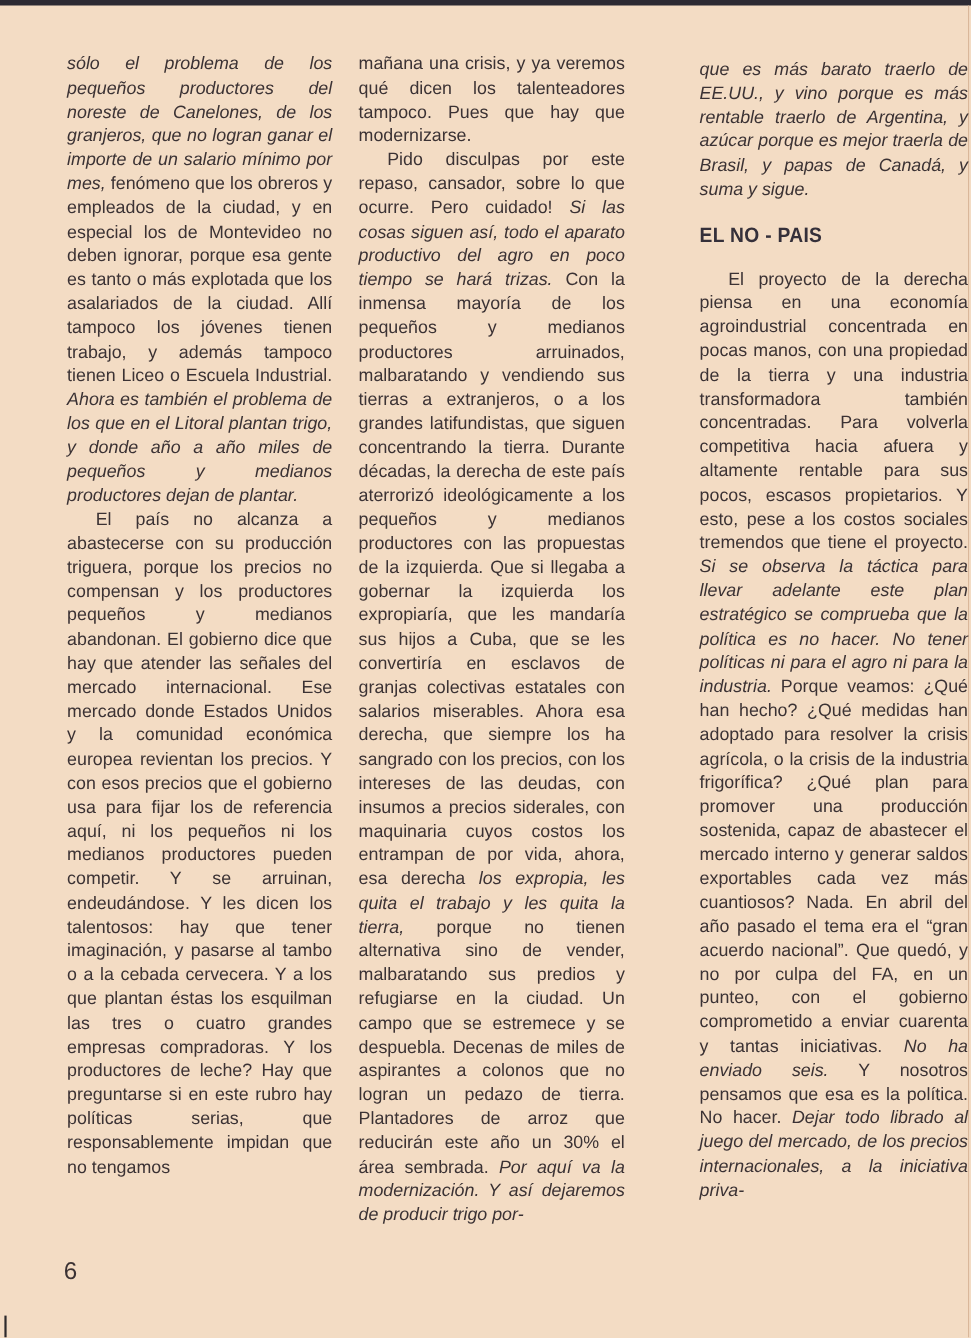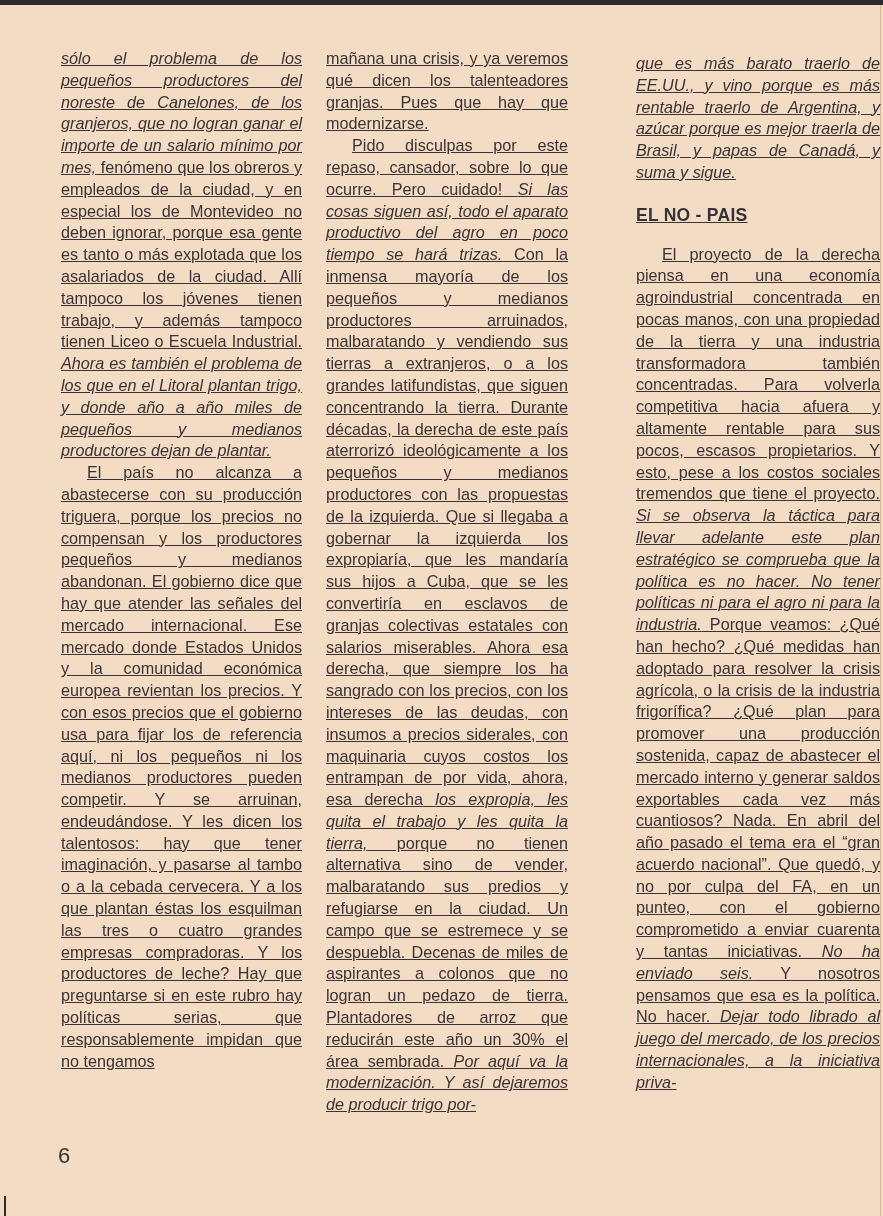--- a/index.html
+++ b/index.html
@@ -8,21 +8,21 @@
     background: #f3dcc4;
     font-family: "Liberation Sans", "DejaVu Sans", sans-serif;
     color: #3b3234;
   }
   .top-band { position: absolute; left: 0; top: 0; width: 883px; height: 5px; background: #2c2a33; }
   .fold-line { position: absolute; left: 880px; top: 5px; width: 1px; height: 1211px; background: #d9b79a; }
   .crop-mark { position: absolute; left: 4px; top: 1196px; width: 2px; height: 20px; background: #2e2a2c; }
   .col {
     position: absolute; top: 48px;
     font-size: 16.2px; line-height: 21.8px;
-    text-align: justify; hyphens: none; text-decoration: underline;
+    text-align: justify; hyphens: none;
   }
   .col1 { left: 61px; width: 241px; }
   .col2 { left: 326px; width: 242px; }
   .col3 { left: 594px; width: 244px; top: 53px; margin-left: 42px; }
   .col p { margin: 0; }
   .col p.indent { text-indent: 26px; }
   .col i { font-style: italic; }
   .heading {
     font-family: "Liberation Sans", sans-serif; font-weight: bold;
     font-size: 19px; letter-spacing: 0.3px;
@@ -40,21 +40,21 @@
 <div class="top-band"></div>
 <div class="fold-line"></div>
 <div class="crop-mark"></div>
 
 <div class="col col1">
   <p><i>sólo el problema de los pequeños productores del noreste de Canelones, de los granjeros, que no logran ganar el importe de un salario mínimo por mes,</i><span> fenómeno que los obreros y empleados de la ciudad, y en especial los de Montevideo no deben ignorar, porque esa gente es tanto o más explotada que los asalariados de la ciudad. Allí tampoco los jóvenes tienen trabajo, y además tampoco tienen Liceo o Escuela Industrial. </span><i>Ahora es también el problema de los que en el Litoral plantan trigo, y donde año a año miles de pequeños y medianos productores dejan de plantar.</i></p>
   <p class="indent">El país no alcanza a abastecerse con su producción triguera, porque los precios no compensan y los productores pequeños y medianos abandonan. El gobierno dice que hay que atender las señales del mercado internacional. Ese mercado donde Estados Unidos y la comunidad económica europea revientan los precios. Y con esos precios que el gobierno usa para fijar los de referencia aquí, ni los pequeños ni los medianos productores pueden competir. Y se arruinan, endeudándose. Y les dicen los talentosos: hay que tener imaginación, y pasarse al tambo o a la cebada cervecera. Y a los que plantan éstas los esquilman las tres o cuatro grandes empresas compradoras. Y los productores de leche? Hay que preguntarse si en este rubro hay políticas serias, que responsablemente impidan que no tengamos</p>
 </div>
 
 <div class="col col2">
-  <p>mañana una crisis, y ya veremos qué dicen los talenteadores granjas. Pues que hay que modernizarse.</p>
+  <p>mañana una crisis, y ya veremos qué dicen los talenteadores tampoco. Pues que hay que modernizarse.</p>
   <p class="indent"><span>Pido disculpas por este repaso, cansador, sobre lo que ocurre. Pero cuidado! </span><i>Si las cosas siguen así, todo el aparato productivo del agro en poco tiempo se hará trizas.</i><span> Con la inmensa mayoría de los pequeños y medianos productores arruinados, malbaratando y vendiendo sus tierras a extranjeros, o a los grandes latifundistas, que siguen concentrando la tierra. Durante décadas, la derecha de este país aterrorizó ideológicamente a los pequeños y medianos productores con las propuestas de la izquierda. Que si llegaba a gobernar la izquierda los expropiaría, que les mandaría sus hijos a Cuba, que se les convertiría en esclavos de granjas colectivas estatales con salarios miserables. Ahora esa derecha, que siempre los ha sangrado con los precios, con los intereses de las deudas, con insumos a precios siderales, con maquinaria cuyos costos los entrampan de por vida, ahora, esa derecha </span><i>los expropia, les quita el trabajo y les quita la tierra,</i><span> porque no tienen alternativa sino de vender, malbaratando sus predios y refugiarse en la ciudad. Un campo que se estremece y se despuebla. Decenas de miles de aspirantes a colonos que no logran un pedazo de tierra. Plantadores de arroz que reducirán este año un 30% el área sembrada. </span><i>Por aquí va la modernización. Y así dejaremos de producir trigo por-</i></p>
 </div>
 
 <div class="col col3">
   <p><i>que es más barato traerlo de EE.UU., y vino porque es más rentable traerlo de Argentina, y azúcar porque es mejor traerla de Brasil, y papas de Canadá, y suma y sigue.</i></p>
   <div class="heading">EL NO - PAIS</div>
   <p class="indent"><span>El proyecto de la derecha piensa en una economía agroindustrial concentrada en pocas manos, con una propiedad de la tierra y una industria transformadora también concentradas. Para volverla competitiva hacia afuera y altamente rentable para sus pocos, escasos propietarios. Y esto, pese a los costos sociales tremendos que tiene el proyecto. </span><i>Si se observa la táctica para llevar adelante este plan estratégico se comprueba que la política es no hacer. No tener políticas ni para el agro ni para la industria.</i><span> Porque veamos: ¿Qué han hecho? ¿Qué medidas han adoptado para resolver la crisis agrícola, o la crisis de la industria frigorífica? ¿Qué plan para promover una producción sostenida, capaz de abastecer el mercado interno y generar saldos exportables cada vez más cuantiosos? Nada. En abril del año pasado el tema era el “gran acuerdo nacional”. Que quedó, y no por culpa del FA, en un punteo, con el gobierno comprometido a enviar cuarenta y tantas iniciativas. </span><i>No ha enviado seis.</i><span> Y nosotros pensamos que esa es la política. No hacer. </span><i>Dejar todo librado al juego del mercado, de los precios internacionales, a la iniciativa priva-</i></p>
 </div>
 
 <div class="page-number">6</div>

